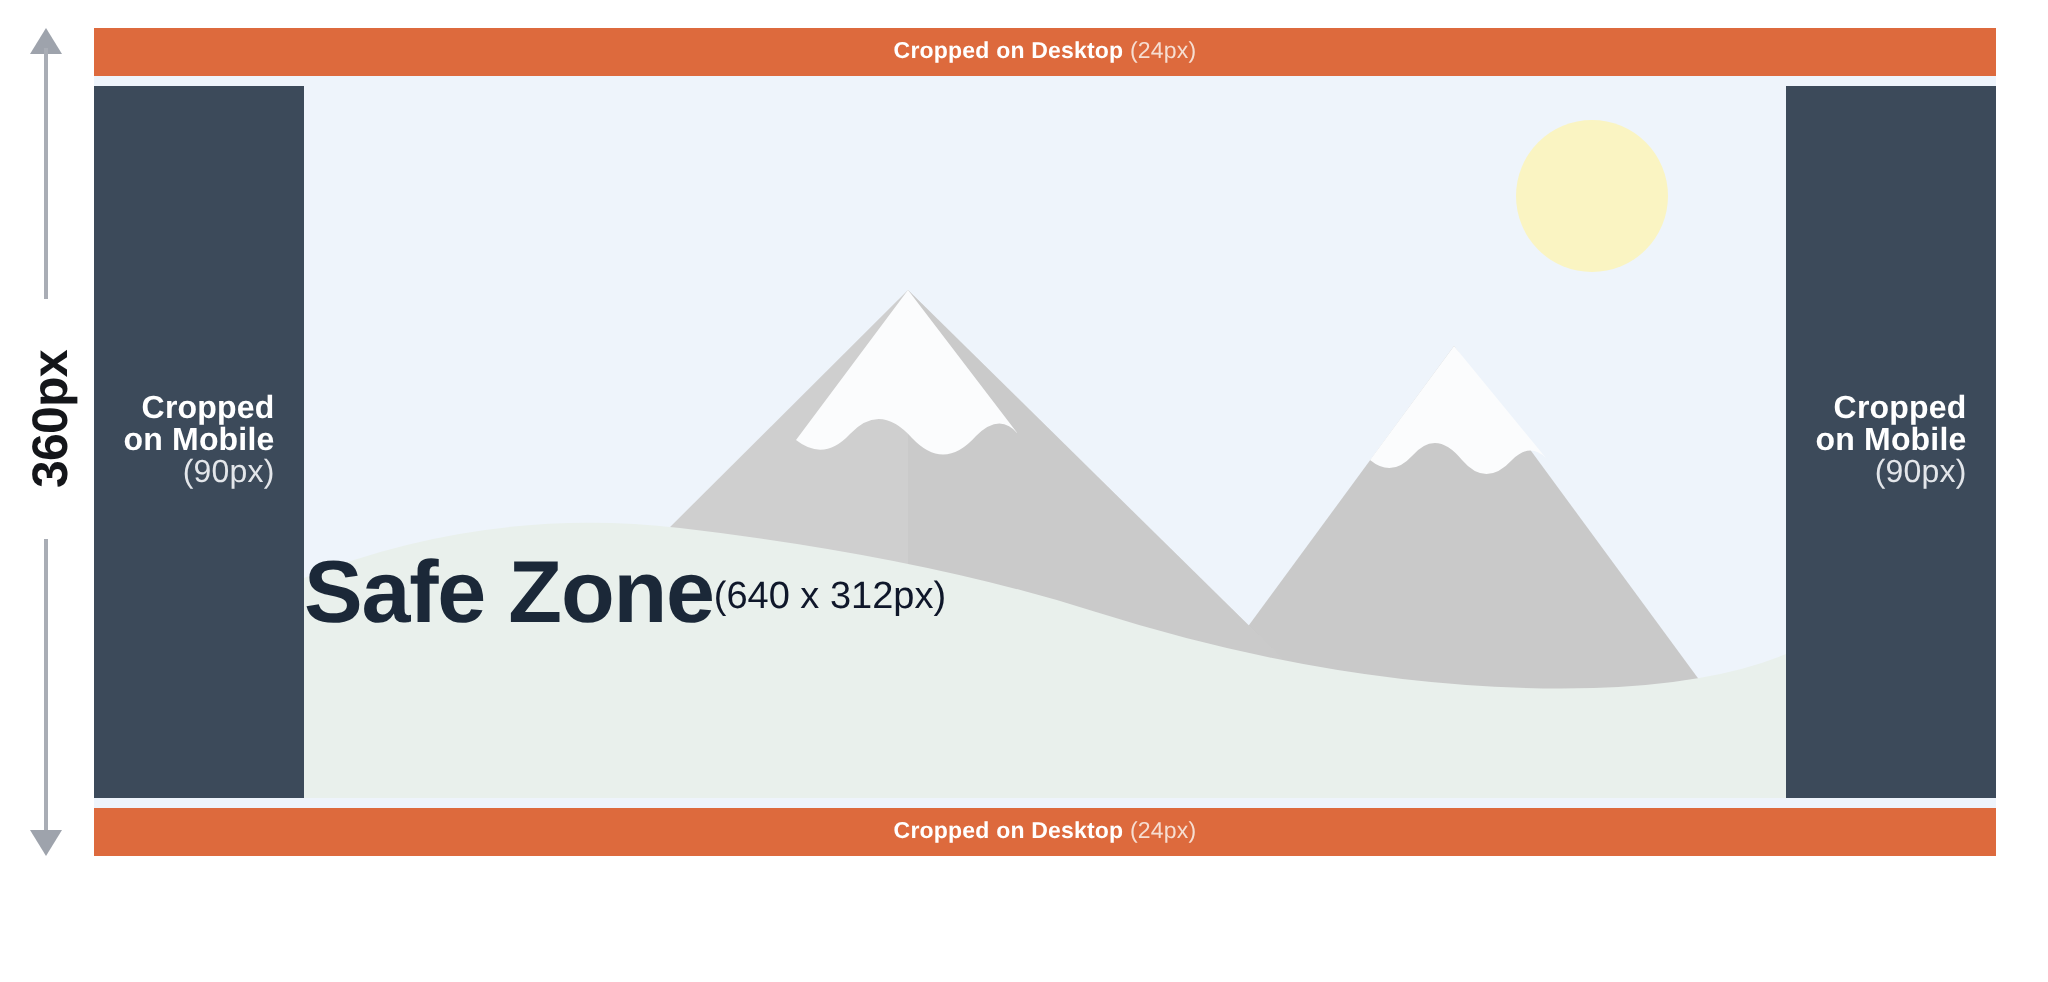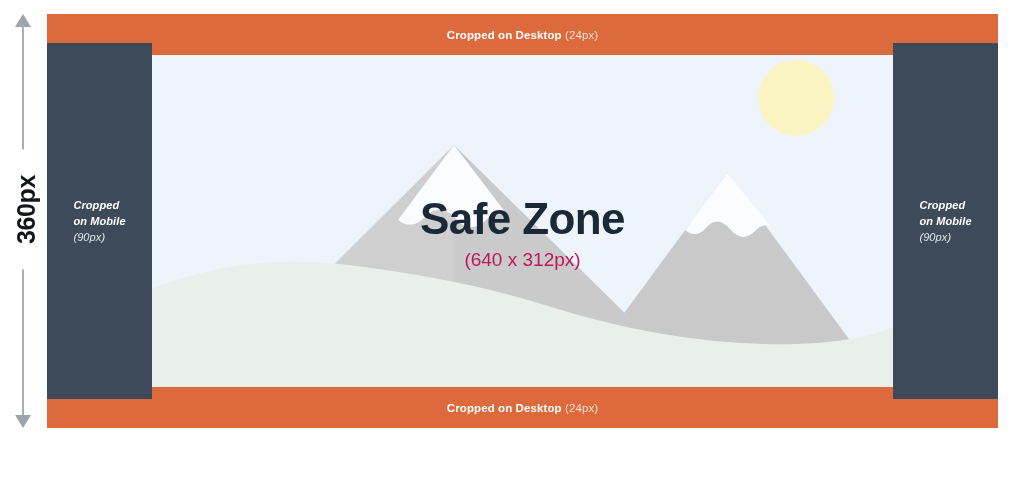--- a/index.html
+++ b/index.html
@@ -43,48 +43,48 @@
          border-left:13px solid #9ea3ac;}
   .h-label{position:absolute;left:50%;top:1px;transform:translateX(-50%);
            background:#ffffff;padding:0 14px;
            font-size:25px;font-weight:bold;color:#14161a;letter-spacing:-0.4px;}
 
   
   #frame{position:absolute;left:47px;top:14px;width:951px;height:414px;
          background:#eef4fb;overflow:hidden;}
 
   
-  .band{position:absolute;left:0;width:951px;height:41px;background:#dd6a3d;
+  .band{position:absolute;left:0;width:951px;height:24px;background:#dd6a3d;
         display:flex;align-items:center;justify-content:center;}
   .band.top{top:0;}
   .band.bottom{bottom:0;}
   .band-text{font-size:11.5px;font-weight:bold;color:#ffffff;letter-spacing:0.1px;}
   .band-text .sub{font-weight:normal;color:#f6ded2;}
 
   
   .side{position:absolute;top:29px;width:105px;height:356px;background:#3c4a5a;
         display:flex;align-items:center;justify-content:center;}
   .side.left{left:0;}
   .side.right{right:0;}
-  .side-text{text-align:left;font-size:11px;font-weight:bold;color:#ffffff;
-             line-height:16px;letter-spacing:0.1px;font-style:italic;}
+  .side-text{text-align:right;font-size:16px;font-weight:bold;color:#ffffff;
+             line-height:16px;letter-spacing:0.1px;}
   .side-text .sub{font-weight:normal;color:#e3e6ea;}
 
   
   #art{position:absolute;left:105px;top:29px;width:741px;height:356px;
        background:#eef4fb;overflow:hidden;}
   #art svg{display:block;}
 
   
   .copy{position:absolute;left:105px;top:29px;width:741px;height:356px;
-        display:flex;flex-direction:column;align-items:center;justify-content:flex-start;
+        display:flex;flex-direction:row;align-items:center;justify-content:flex-start;
         padding-top:152px;box-sizing:border-box;pointer-events:none;}
   .title{font-size:44px;font-weight:bold;color:#1b2838;letter-spacing:-0.6px;line-height:48px;}
   .subtitle{font-size:27px;color:#2b3340;line-height:36px;margin-top:2px;letter-spacing:-0.2px;}
-  .dims{font-size:19px;color:#be185d;line-height:26px;margin-top:4px;}
+  .dims{font-size:19px;color:#0f172a;line-height:26px;margin-top:4px;}
 </style>
 </head>
 <body>
 
 <div id="stage">
 
   <div class="v-dim">
     <div class="arr-up"></div>
     <div class="v-line"></div>
     <div class="arr-dn"></div>

